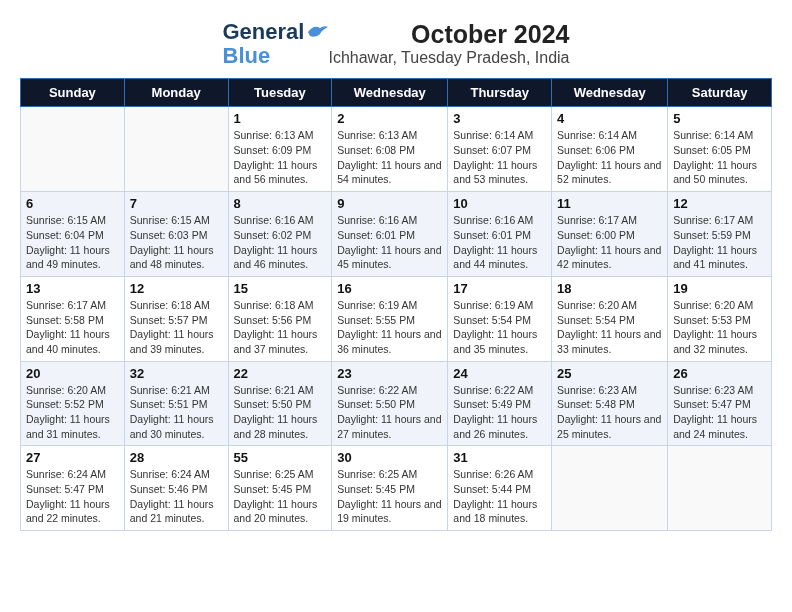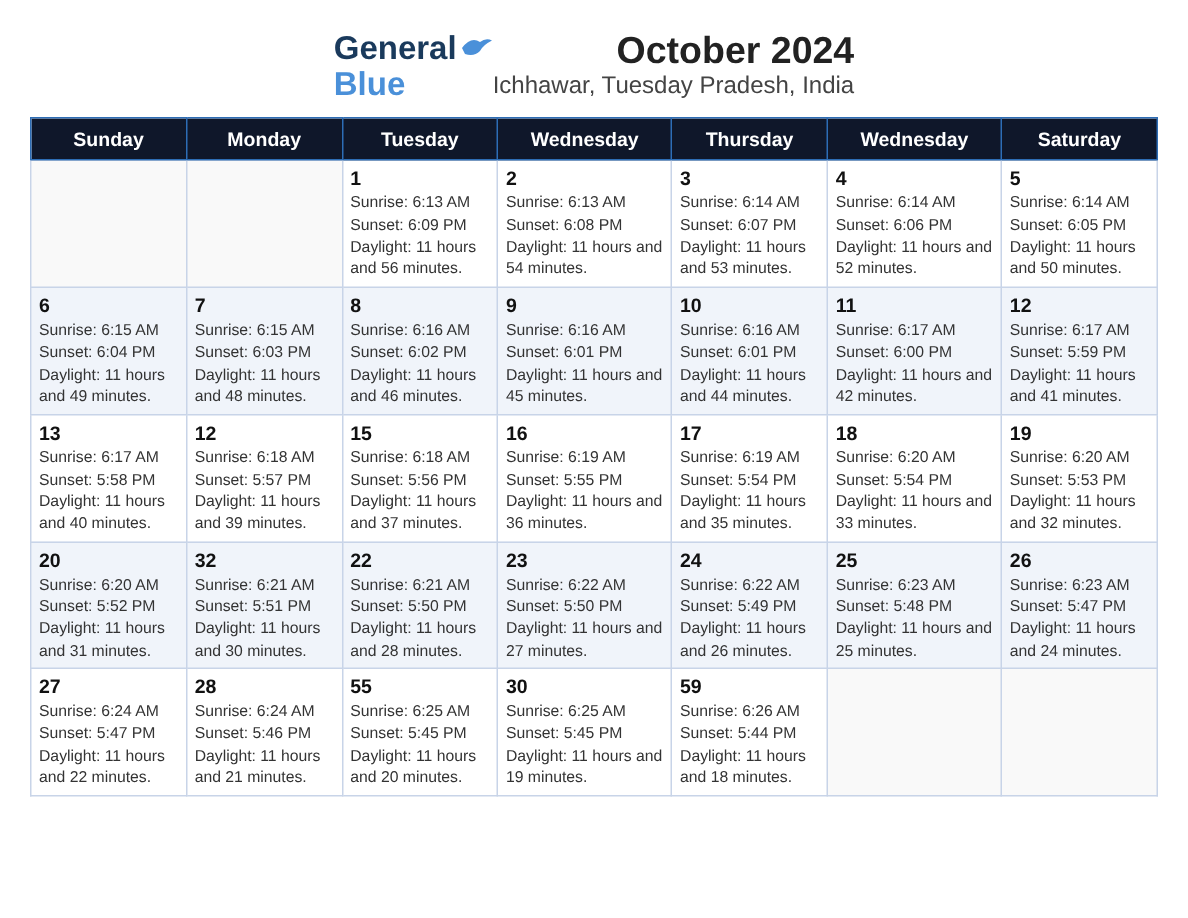--- a/index.html
+++ b/index.html
@@ -241,20 +241,20 @@
         </td>
         <td>
           <div class="day-number">55</div>
           <div class="day-info">Sunrise: 6:25 AM<br>Sunset: 5:45 PM<br>Daylight: 11 hours and 20 minutes.</div>
         </td>
         <td>
           <div class="day-number">30</div>
           <div class="day-info">Sunrise: 6:25 AM<br>Sunset: 5:45 PM<br>Daylight: 11 hours and 19 minutes.</div>
         </td>
         <td>
-          <div class="day-number">59</div>
+          <div class="day-number">31</div>
           <div class="day-info">Sunrise: 6:26 AM<br>Sunset: 5:44 PM<br>Daylight: 11 hours and 18 minutes.</div>
         </td>
         <td class="empty-cell"></td>
         <td class="empty-cell"></td>
       </tr>
     </tbody>
 </table>
 
 </body></html>

